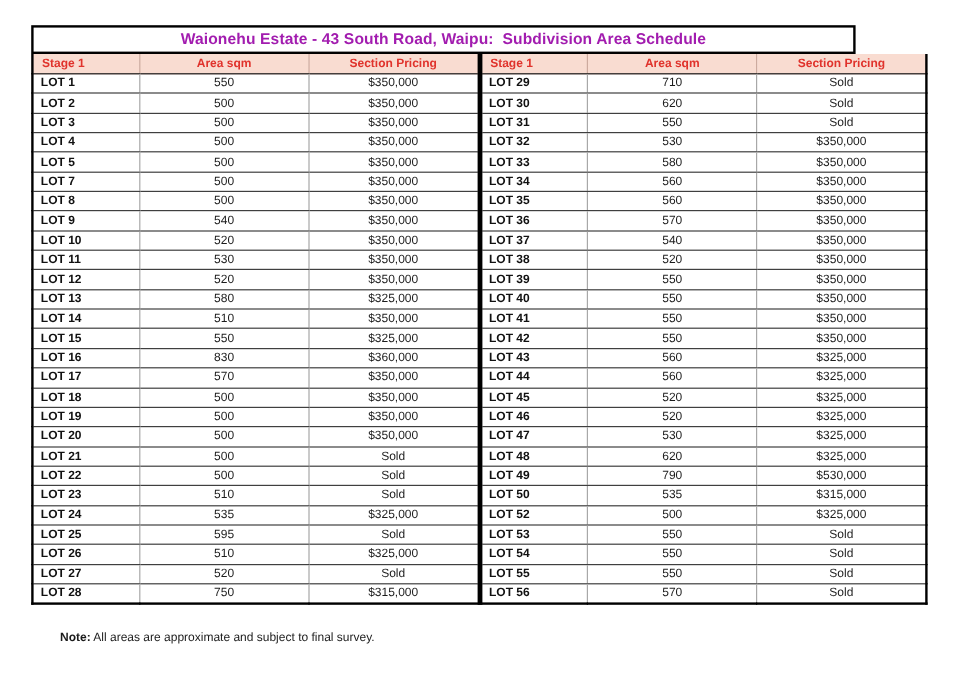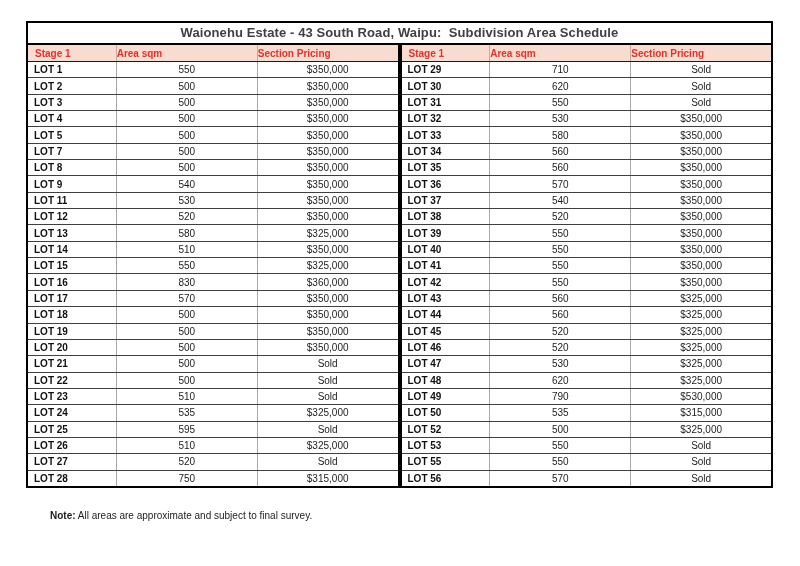--- a/index.html
+++ b/index.html
@@ -10,23 +10,23 @@
     --col-line:#a8a8a8;
   }
   html,body{margin:0;padding:0;background:#ffffff;}
   body{
     width:800px;height:566px;overflow:hidden;
     font-family:"Liberation Sans", sans-serif;
     -webkit-font-smoothing:antialiased;
   }
   .page{padding:21px 0 0 26px;}
   .title-box{
-    width:747px;box-sizing:border-box;
+    width:687px;box-sizing:border-box;
     border:2px solid var(--border-dark);
-    font-weight:bold;font-size:13px;color:#404040;
+    font-weight:bold;font-size:13px;color:#a21caf;
     text-align:center;padding:2px 0 3px 0;
     white-space:pre;letter-spacing:0.1px;
   }
   .tables{display:flex;width:747px;}
   table.half{
     border-collapse:collapse;table-layout:fixed;
     width:373.5px;box-sizing:border-box;
     border:2px solid var(--border-dark);border-top:none;
   }
   col.c-lot{width:24%;}
@@ -34,21 +34,21 @@
   col.c-price{width:38%;}
   th{
     background:var(--header-bg);color:var(--header-red);
     font-size:10px;font-weight:bold;
     height:16px;padding:0;
     border-bottom:1.5px solid #1a1a1a;
     border-left:1px solid #cdaá9e;
     border-left:1px solid #cdaa9e;
   }
   th:first-child{border-left:none;text-align:left;padding-left:7px;}
-  th.center{text-align:left;}
+  th.center{text-align:center;}
   td{
     font-size:10px;color:#1c1c1c;
     height:15.35px;padding:0;
     border-bottom:1px solid var(--row-line);
     border-left:1px solid var(--col-line);
     overflow:hidden;white-space:nowrap;
   }
   td:first-child{border-left:none;font-weight:bold;padding-left:6px;color:#111;margin-left:45px;}
   td.center{text-align:center;}
   tbody tr:last-child td{border-bottom:none;}
@@ -113,20 +113,25 @@
             <td>LOT 8</td>
             <td class="center">500</td>
             <td class="center">$350,000</td>
           </tr>
           <tr>
             <td>LOT 9</td>
             <td class="center">540</td>
             <td class="center">$350,000</td>
           </tr>
           <tr>
+            <td>LOT 10</td>
+            <td class="center">520</td>
+            <td class="center">$350,000</td>
+          </tr>
+          <tr>
             <td>LOT 11</td>
             <td class="center">530</td>
             <td class="center">$350,000</td>
           </tr>
           <tr>
             <td>LOT 12</td>
             <td class="center">520</td>
             <td class="center">$350,000</td>
           </tr>
           <tr>
@@ -335,20 +340,25 @@
             <td class="center">535</td>
             <td class="center">$315,000</td>
           </tr>
           <tr>
             <td>LOT 52</td>
             <td class="center">500</td>
             <td class="center">$325,000</td>
           </tr>
           <tr>
             <td>LOT 53</td>
+            <td class="center">550</td>
+            <td class="center">Sold</td>
+          </tr>
+          <tr>
+            <td>LOT 54</td>
             <td class="center">550</td>
             <td class="center">Sold</td>
           </tr>
           <tr>
             <td>LOT 55</td>
             <td class="center">550</td>
             <td class="center">Sold</td>
           </tr>
           <tr>
             <td>LOT 56</td>

